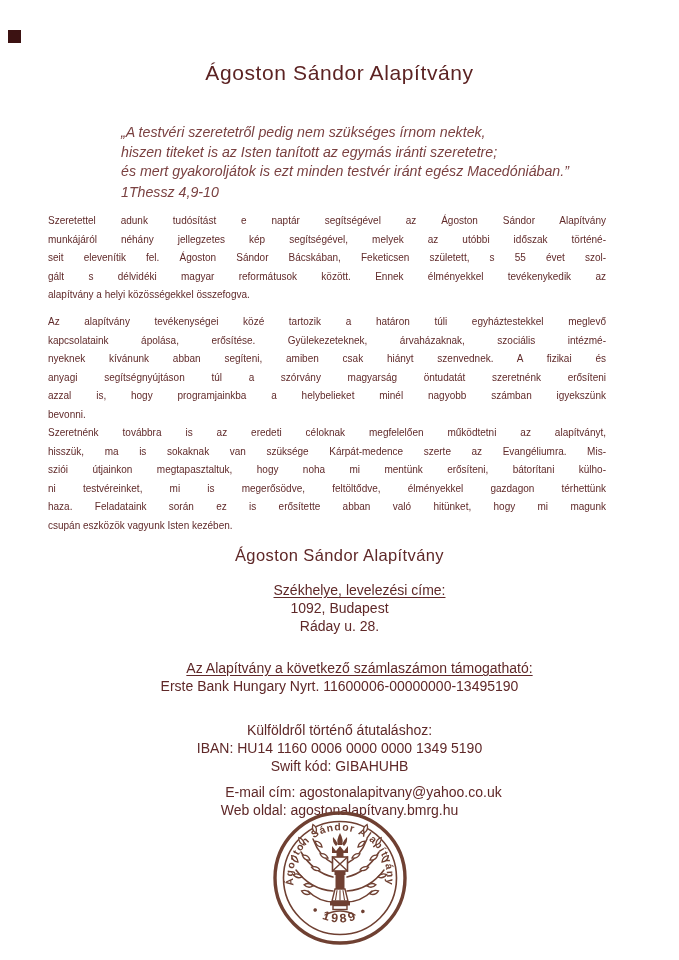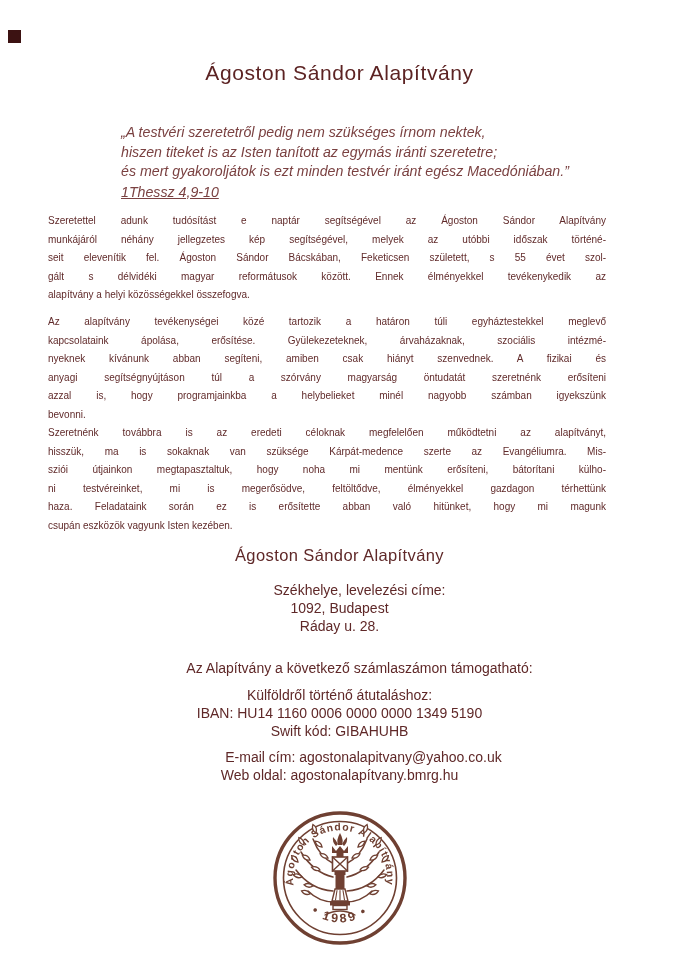--- a/index.html
+++ b/index.html
@@ -22,41 +22,41 @@
     font-size:21px; letter-spacing:.6px;
     color:#5c2323;
   }
   .quote {
     position:absolute; top:123px; right:38px;
     width:520px;
     font-style:italic;
     font-size:14.2px; line-height:19.5px;
     color:#7a4141;
   }
-  .quote .attribution { padding-right:20px; margin-top:1px;text-decoration:underline; }
+  .quote .attribution { padding-right:20px; margin-top:1px; }
   .para {
     position:absolute; left:48px; width:558px;
     font-size:10px; line-height:18.6px;
     color:#602a2a;
   }
   .para-1 { top:212px; }
   .para-2 { top:313px; }
   .para-3 { top:424px; }
   .jline { text-align:justify; text-align-last:justify; white-space:normal; }
   .jline.end { text-align-last:left; }
   .contact {
     position:absolute; top:545px; left:0; width:100%;
     text-align:center;
     font-size:14px; line-height:18px;
     color:#5f2828;
   }
   .contact .heading { font-size:16.5px; line-height:20px; letter-spacing:.4px; margin-bottom:16px; }
-  .u { text-underline-offset:2px;padding-left:40px; }
+  .u { text-decoration:underline; text-underline-offset:2px;padding-left:40px; }
   .gap-a { margin-top:24px; }
-  .gap-b { margin-top:9px; }
+  .gap-b { margin-top:26px; }
   .gap-c { margin-top:8px;padding-left:48px; }
   .seal {
     position:absolute; top:808px; left:50%;
     transform:translateX(-50%);
     width:140px; height:140px;
   }
   .seal svg { display:block; }
 </style>
 </head>
 <body>
@@ -97,20 +97,21 @@
   <div class="jline">haza. Feladataink során ez is erősítette abban való hitünket, hogy mi magunk</div>
   <div class="jline end">csupán eszközök vagyunk Isten kezében.</div>
 </div>
 
 <div class="contact">
   <div class="heading">Ágoston Sándor Alapítvány</div>
   <div class="u">Székhelye, levelezési címe:</div>
   <div>1092, Budapest</div>
   <div>Ráday u. 28.</div>
   <div class="u gap-a">Az Alapítvány a következő számlaszámon támogatható:</div>
+  <div>Erste Bank Hungary Nyrt. 11600006-00000000-13495190</div>
   <div class="gap-b">Külföldről történő átutaláshoz:</div>
   <div>IBAN: HU14 1160 0006 0000 0000 1349 5190</div>
   <div>Swift kód: GIBAHUHB</div>
   <div class="gap-c">E-mail cím: agostonalapitvany@yahoo.co.uk</div>
   <div>Web oldal: agostonalapítvany.bmrg.hu</div>
 </div>
 
 <div class="seal">
   <svg viewBox="-70 -70 140 140" width="140" height="140">
     <defs>

